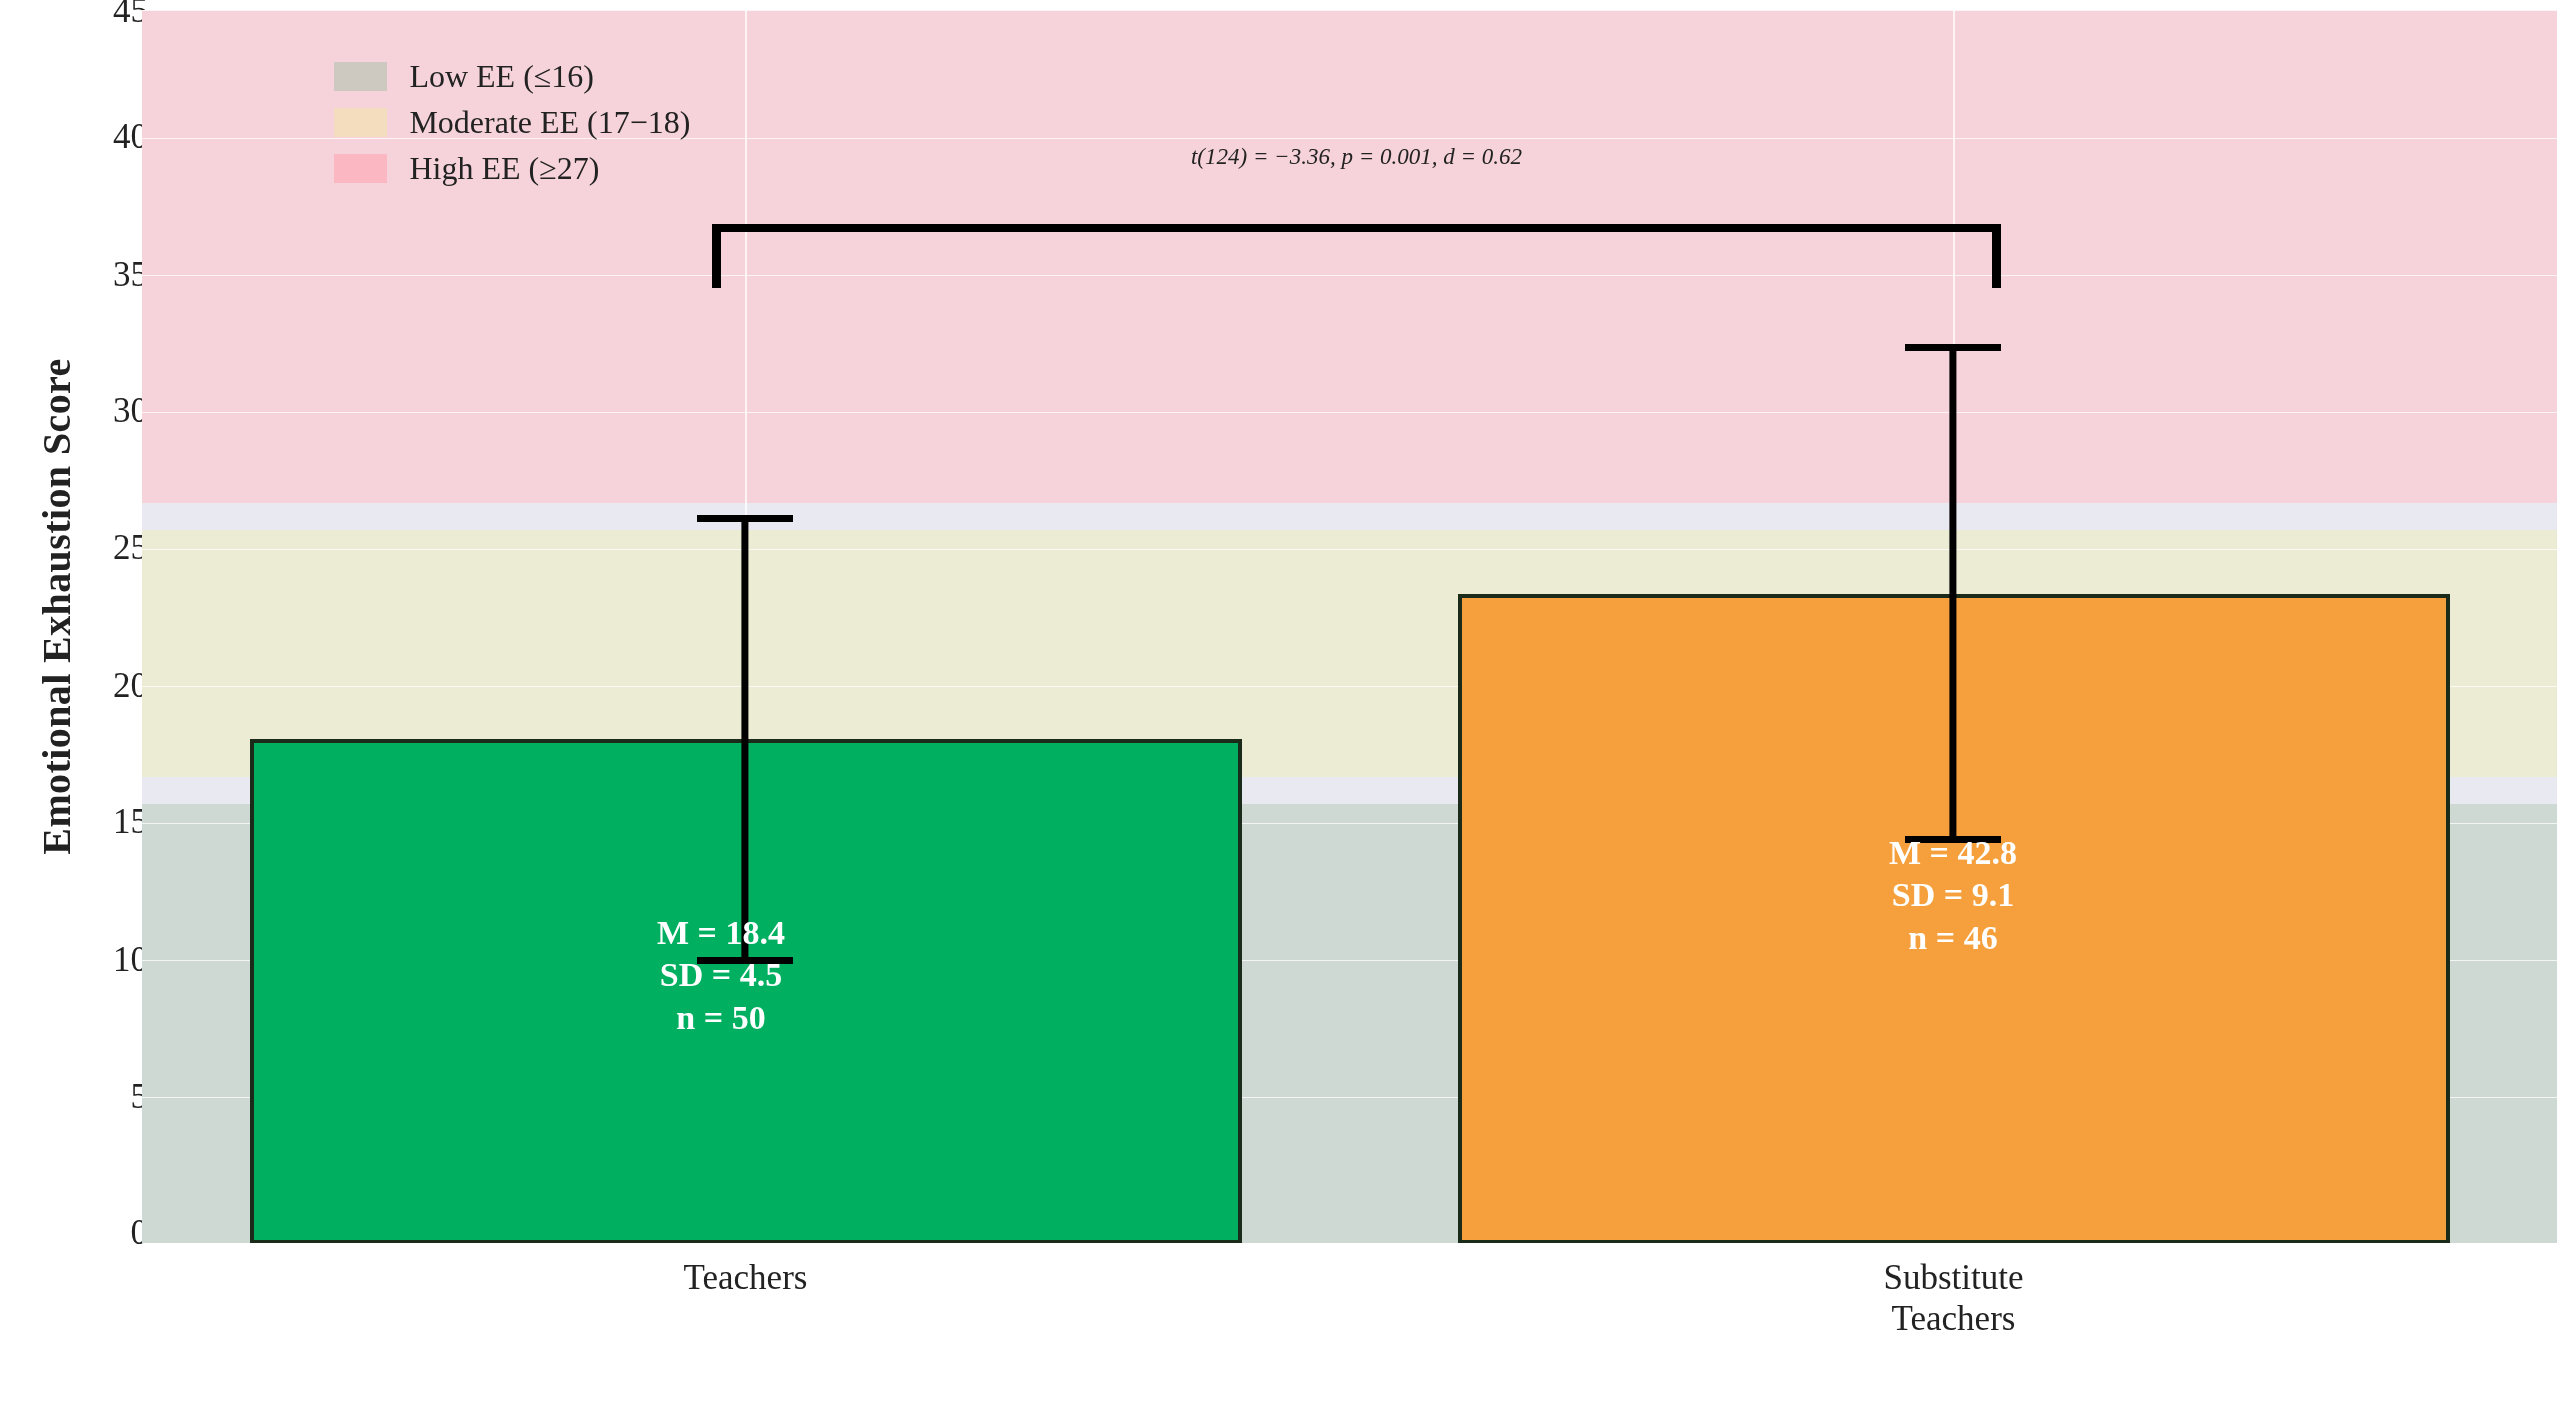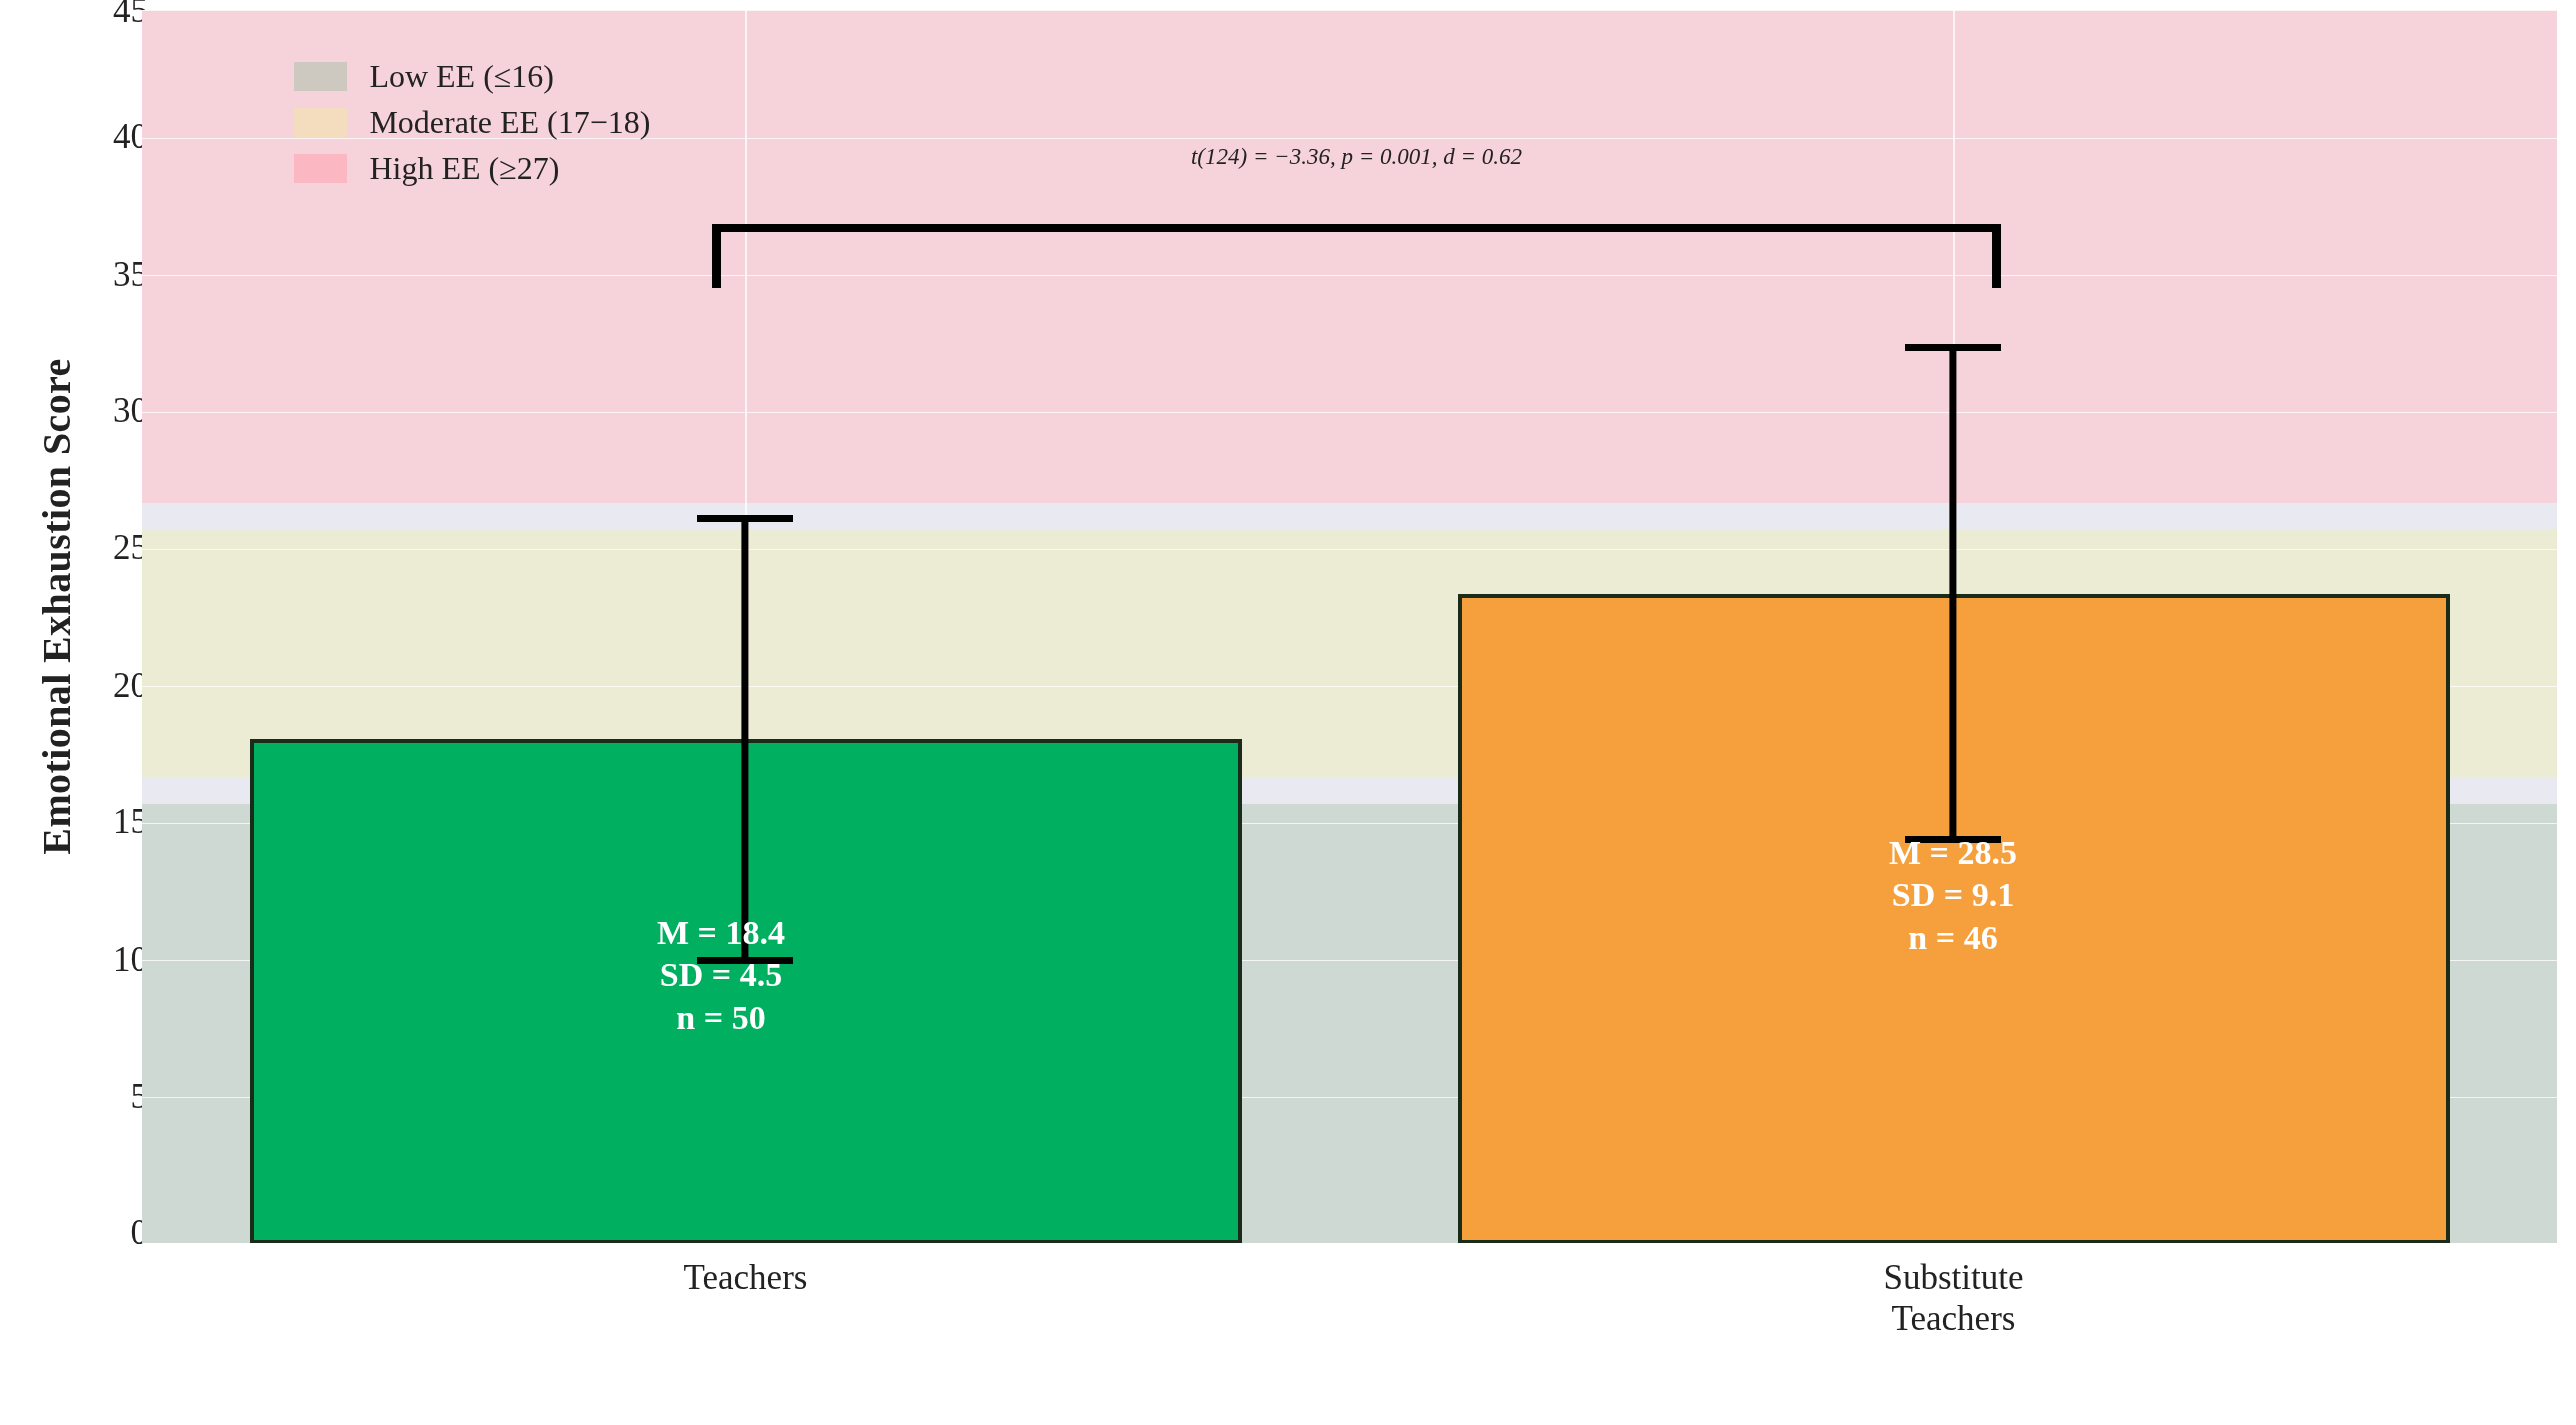--- a/index.html
+++ b/index.html
@@ -152,20 +152,21 @@
   #legend {
     position: absolute;
     left: 152px;
     top: 44px;
     width: 559px;
   }
   .legend-row {
     display: flex;
     align-items: center;
     height: 46px;
+    margin-left: 40px;
   }
   .legend-swatch {
     width: 53px;
     height: 29px;
     margin-right: 22.4px;
     flex: none;
   }
   .legend-text {
     font-size: 32px;
     color: #222222;
@@ -229,21 +230,21 @@
 
     <div id="stat-text" style="left:576px; top:134px;">t(124) = −3.36, p = 0.001, d = 0.62</div>
 
     <div class="bar-annot" style="left:579px; top:902px;">
       <div>M = 18.4</div>
       <div>SD = 4.5</div>
       <div>n = 50</div>
     </div>
 
     <div class="bar-annot" style="left:1811px; top:822px;">
-      <div>M = 28.5</div>
+      <div>M = 42.8</div>
       <div>SD = 9.1</div>
       <div>n = 46</div>
     </div>
 
     <div id="legend">
       <div class="legend-row">
         <span class="legend-swatch" style="background:#cdc8c0;"></span>
         <span class="legend-text">Low EE (≤16)</span>
       </div>
       <div class="legend-row">

